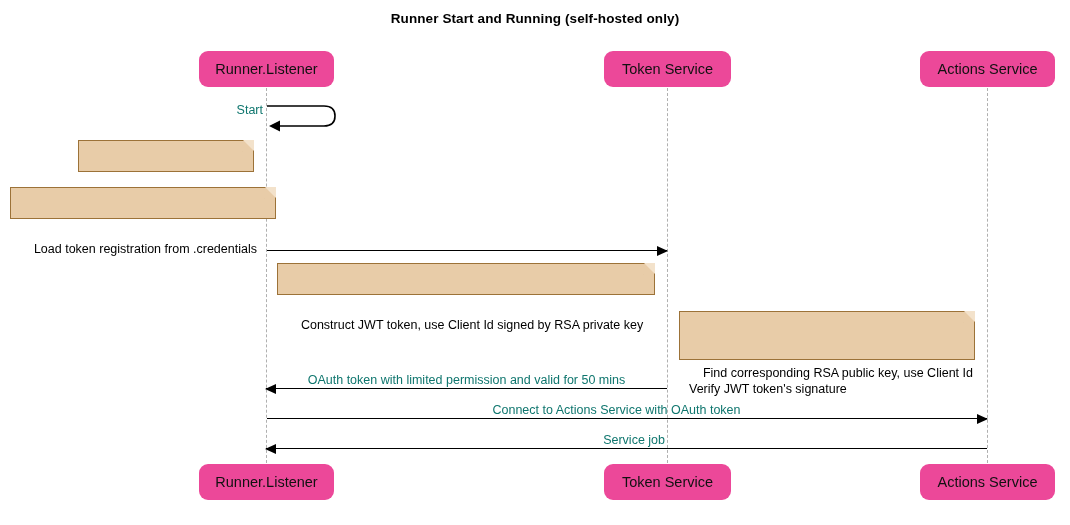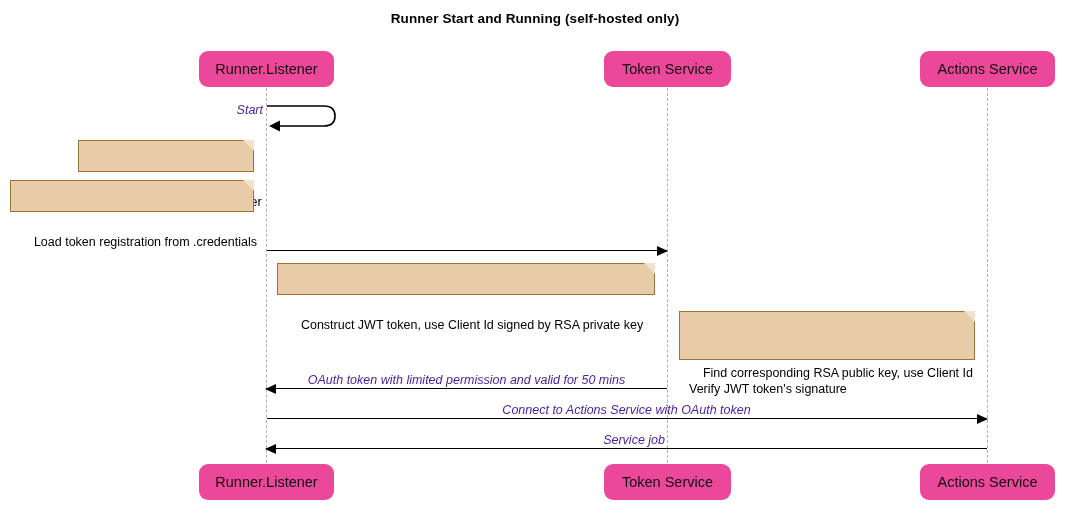--- a/index.html
+++ b/index.html
@@ -118,24 +118,23 @@
   }
   .arrowhead.left {
     left: -1px;
     border-top: 5.5px solid transparent;
     border-bottom: 5.5px solid transparent;
     border-right: 11px solid #000000;
   }
   .msg-label {
     position: absolute;
     font-size: 12.5px;
-    color: #4c1d95;
+    color: #0f766e;
     white-space: nowrap;
     line-height: 14px;
-    font-style: italic;
   }
   .msg-label.center {
     text-align: center;
   }
   .msg-label.right {
     text-align: right;
   }
 
   
   .self-loop {
@@ -180,21 +179,21 @@
       <polygon points="14,16.5 14,27.5 3,22 " fill="#000000"></polygon>
     </svg>
   </div>
 
   <div class="note" style="left:78px; top:140px; width:176px; height:32px;">
     <span class="fold"></span>
     <span class="fold-edge"></span>
     <span>Load config info from .runner</span>
   </div>
 
-  <div class="note" style="left:10px; top:180px; width:244px; height:32px;">
+  <div class="note" style="left:10px; top:187px; width:266px; height:32px;">
     <span class="fold"></span>
     <span class="fold-edge"></span>
     <span>Load token registration from .credentials</span>
   </div>
 
   <div class="msg" style="left:267px; top:250px; width:400px;">
     <span class="arrowhead right"></span>
   </div>
 
   <div class="note" style="left:679px; top:311px; width:296px; height:49px;">
@@ -208,21 +207,21 @@
     <span class="fold"></span>
     <span class="fold-edge"></span>
     <span>Construct JWT token, use Client Id signed by RSA private key</span>
   </div>
 
   <div class="msg-label center" style="left:266px; top:373px; width:401px;">OAuth token with limited permission and valid for 50 mins</div>
   <div class="msg" style="left:266px; top:388px; width:401px;">
     <span class="arrowhead left"></span>
   </div>
 
-  <div class="msg-label center" style="left:266px; top:403px; width:721px;">Connect to Actions Service with OAuth token</div>
+  <div class="msg-label center" style="left:256px; top:403px; width:721px;">Connect to Actions Service with OAuth token</div>
   <div class="msg" style="left:267px; top:418px; width:720px;">
     <span class="arrowhead right"></span>
   </div>
 
   <div class="msg-label right" style="left:387px; top:433px; width:278px;">Service job</div>
   <div class="msg" style="left:266px; top:448px; width:721px;">
     <span class="arrowhead left"></span>
   </div>
 
 </div>

